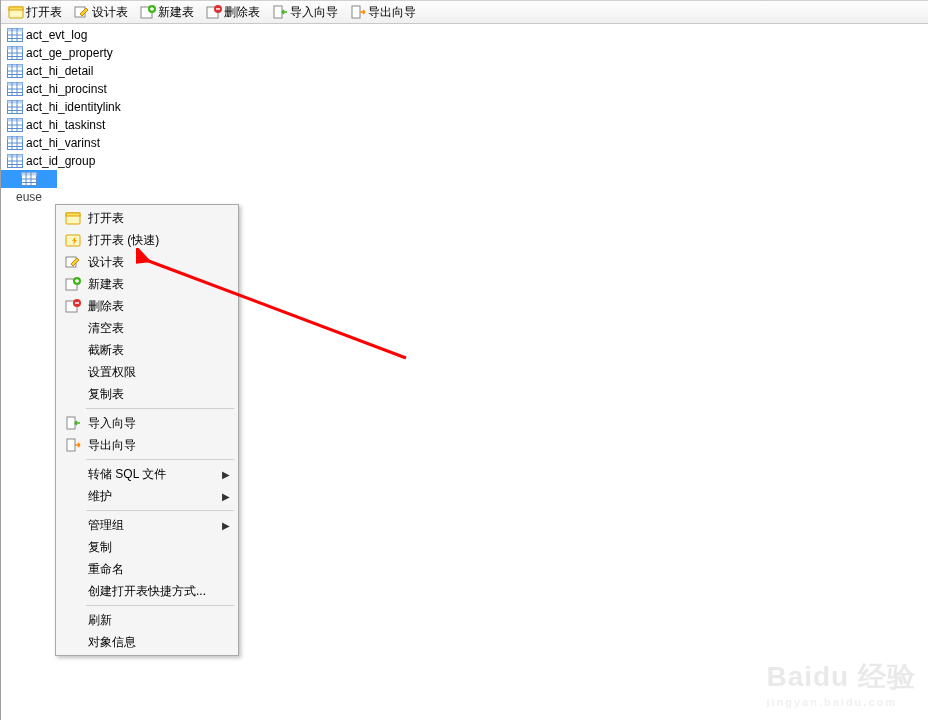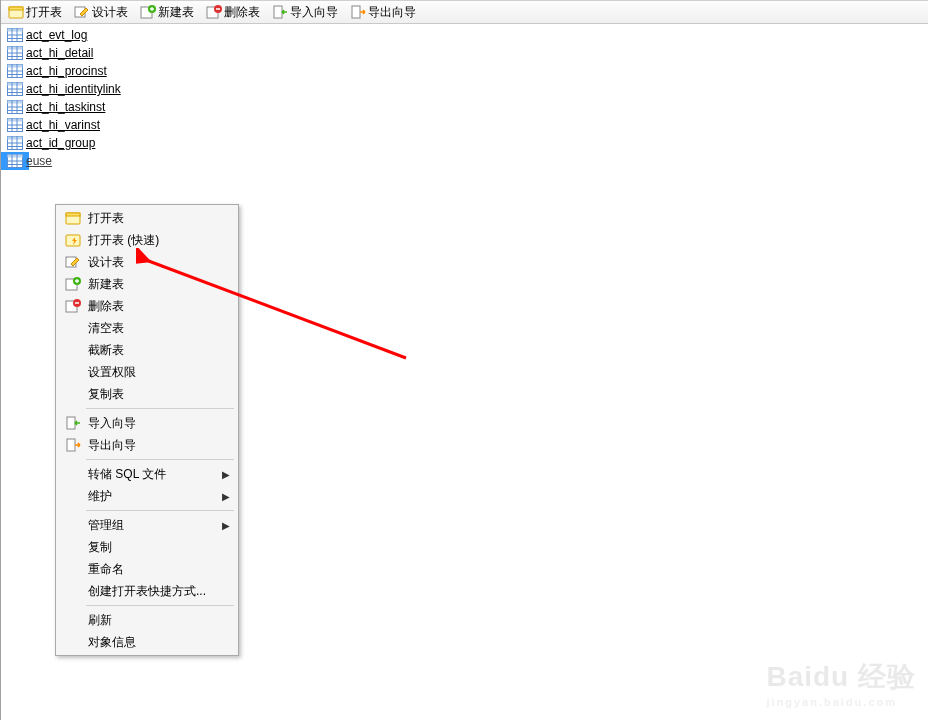--- a/index.html
+++ b/index.html
@@ -37,26 +37,26 @@
 .table-list {
   padding: 2px 0;
 }
 .table-item {
   display: flex;
   align-items: center;
   gap: 3px;
   padding: 1px 6px;
   height: 18px;
   cursor: pointer;
-  text-decoration: underline;
 }
 .table-item.selected {
   background: #3399ff;
   color: #404040;
-  width: 28px;
+  width: 56px;
+  flex-direction: column;
 }
 .context-menu {
   position: absolute;
   left: 54px;
   top: 204px;
   width: 184px;
   background: #f5f5f5;
   border: 1px solid #a9a9a9;
   box-shadow: 2px 2px 4px rgba(0,0,0,0.25);
   padding: 2px;
@@ -176,20 +176,33 @@
       <span class="icon">
         <svg width="16" height="14">
           <rect x="0.5" y="0.5" width="15" height="13" fill="#fff" stroke="#5a8ed0"></rect>
           <rect x="0.5" y="0.5" width="15" height="3" fill="#bcd4f0"></rect>
           <line x1="5" y1="0" x2="5" y2="14" stroke="#5a8ed0"></line>
           <line x1="10" y1="0" x2="10" y2="14" stroke="#5a8ed0"></line>
           <line x1="0" y1="7" x2="16" y2="7" stroke="#5a8ed0"></line>
           <line x1="0" y1="10.5" x2="16" y2="10.5" stroke="#5a8ed0"></line>
         </svg>
       </span>
+      <span>act_ge_property</span>
+    </div>
+  <div class="table-item">
+      <span class="icon">
+        <svg width="16" height="14">
+          <rect x="0.5" y="0.5" width="15" height="13" fill="#fff" stroke="#5a8ed0"></rect>
+          <rect x="0.5" y="0.5" width="15" height="3" fill="#bcd4f0"></rect>
+          <line x1="5" y1="0" x2="5" y2="14" stroke="#5a8ed0"></line>
+          <line x1="10" y1="0" x2="10" y2="14" stroke="#5a8ed0"></line>
+          <line x1="0" y1="7" x2="16" y2="7" stroke="#5a8ed0"></line>
+          <line x1="0" y1="10.5" x2="16" y2="10.5" stroke="#5a8ed0"></line>
+        </svg>
+      </span>
       <span>act_hi_detail</span>
     </div>
   <div class="table-item">
       <span class="icon">
         <svg width="16" height="14">
           <rect x="0.5" y="0.5" width="15" height="13" fill="#fff" stroke="#5a8ed0"></rect>
           <rect x="0.5" y="0.5" width="15" height="3" fill="#bcd4f0"></rect>
           <line x1="5" y1="0" x2="5" y2="14" stroke="#5a8ed0"></line>
           <line x1="10" y1="0" x2="10" y2="14" stroke="#5a8ed0"></line>
           <line x1="0" y1="7" x2="16" y2="7" stroke="#5a8ed0"></line>

